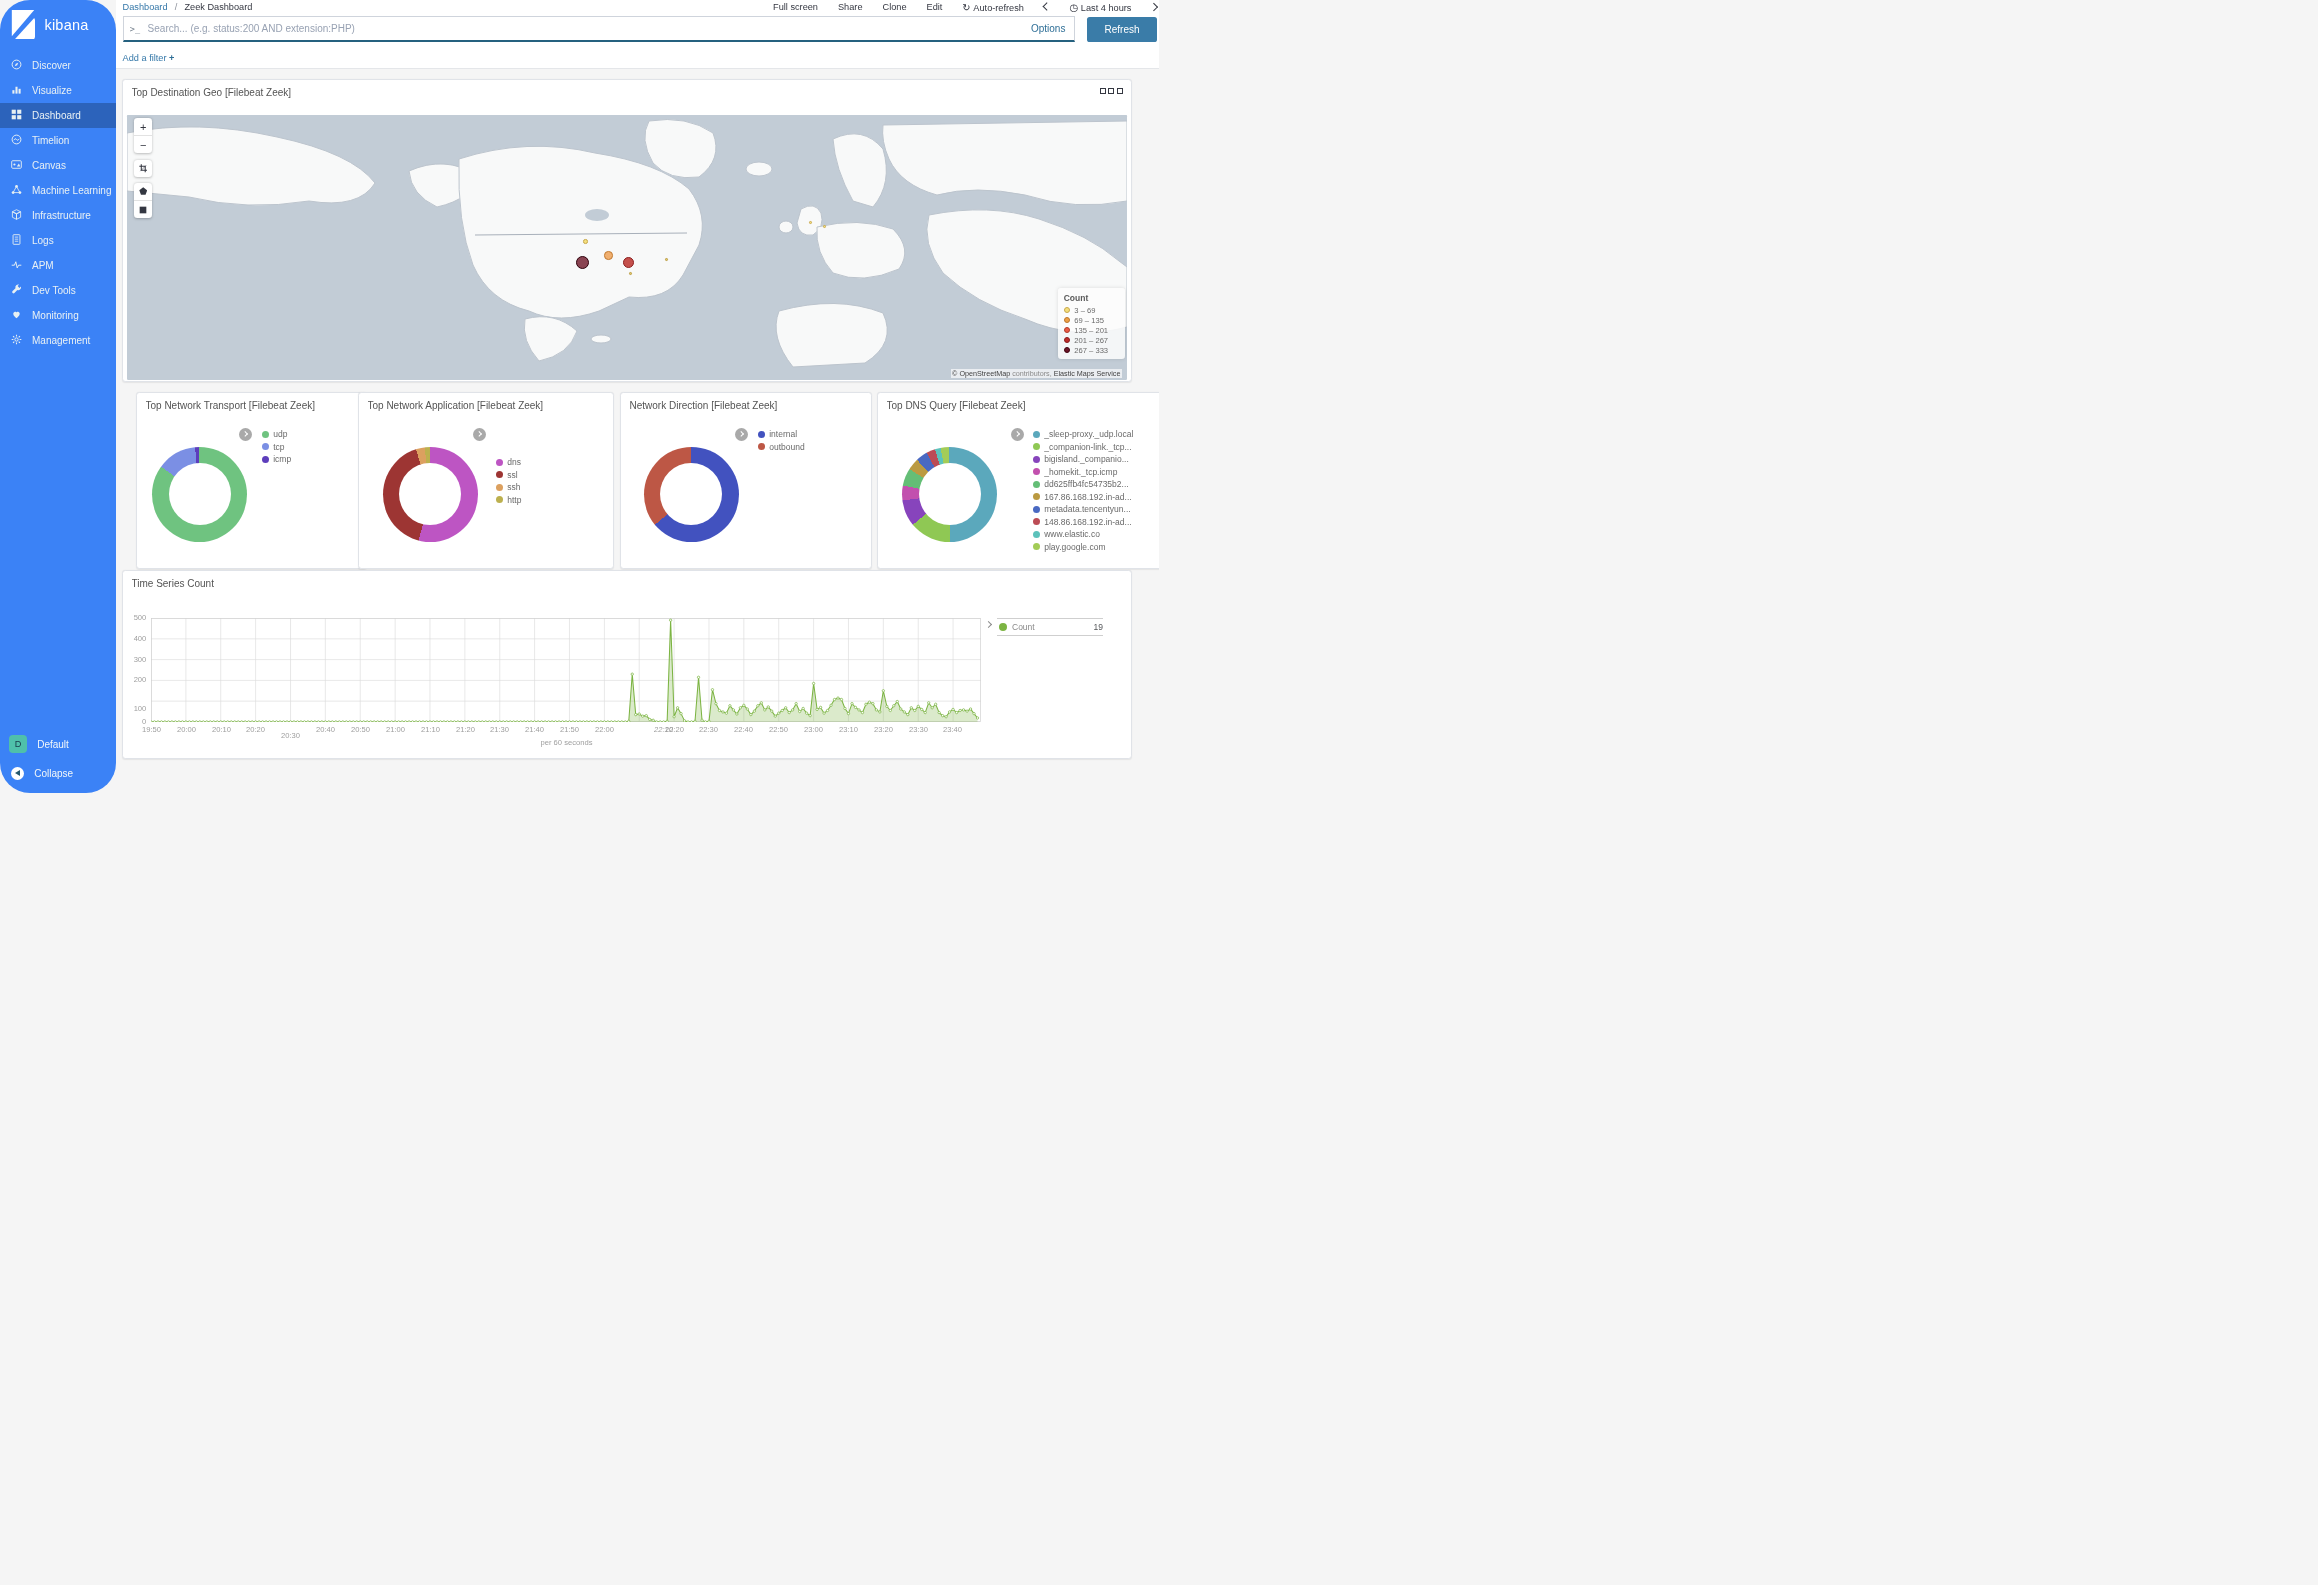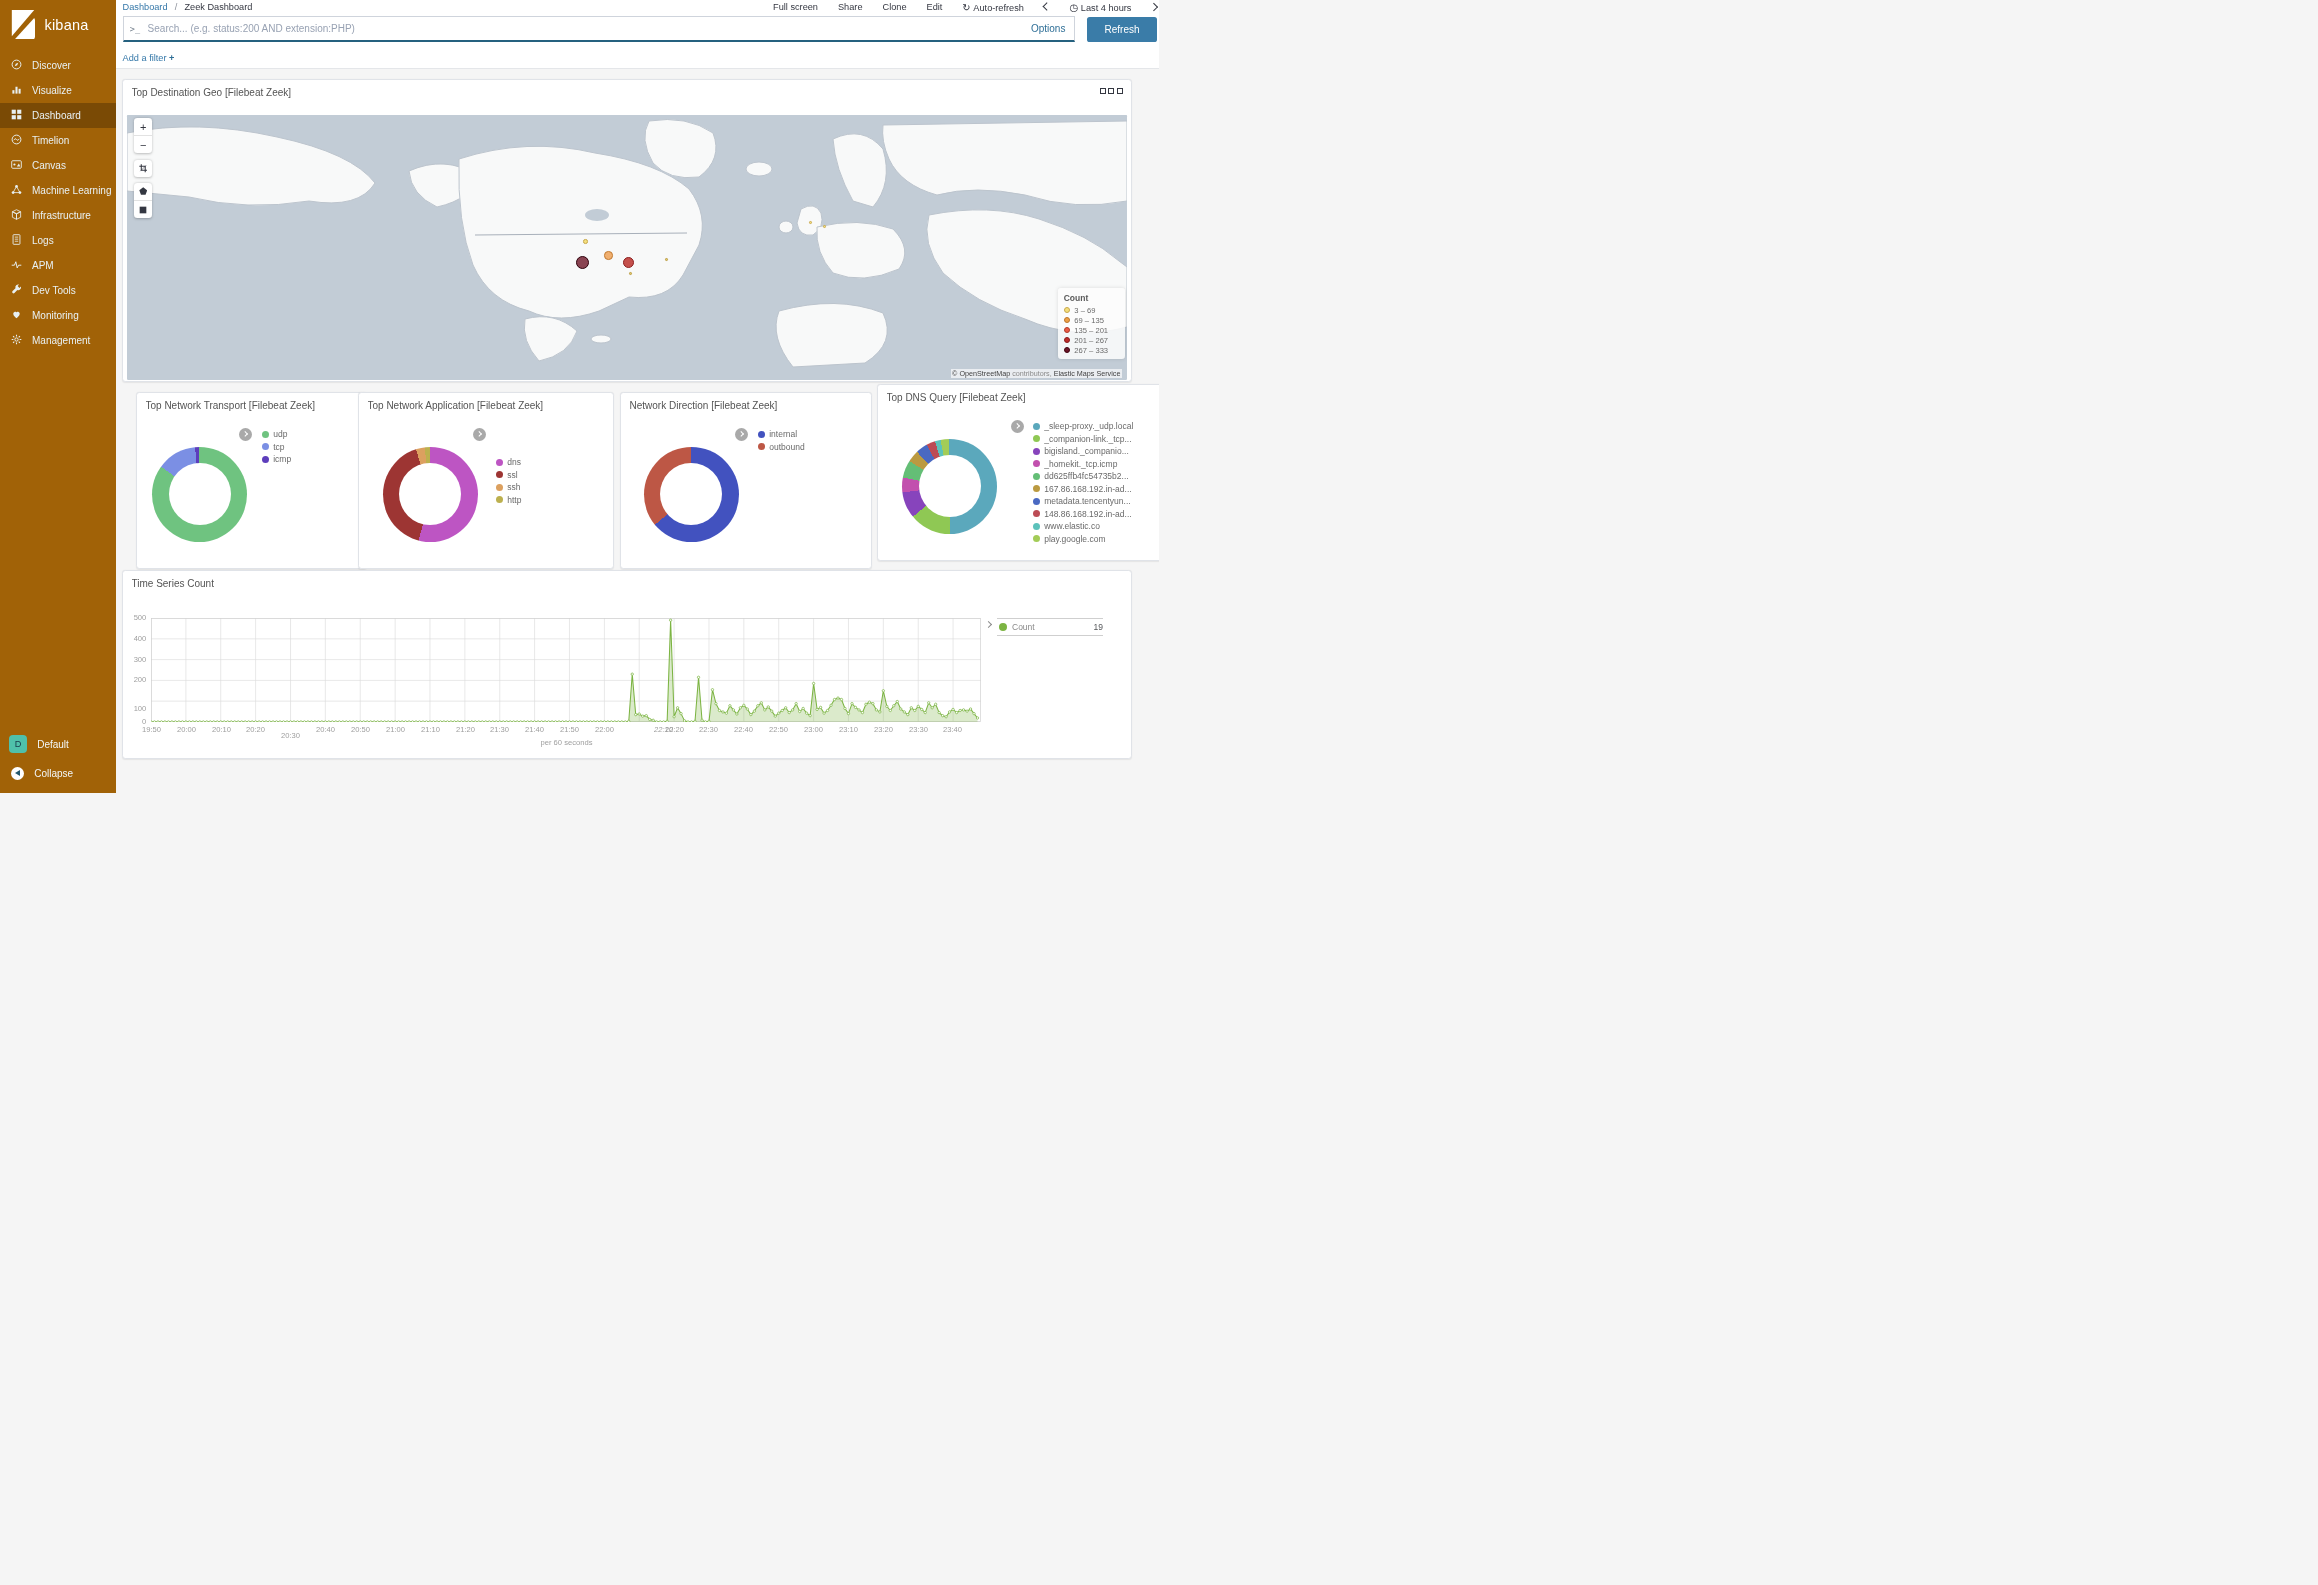--- a/index.html
+++ b/index.html
@@ -1,19 +1,19 @@
 <!DOCTYPE html>
 <html style="font-size:10.5px"><head>
 <meta charset="utf-8">
 <style>
   html,body{margin:0;padding:0;background:#F5F5F5;font-family:"Liberation Sans","DejaVu Sans",sans-serif;}
   .app{position:relative;width:1159px;height:793px;overflow:hidden;background:#F5F5F5;}
 
   
-  .sidebar{position:absolute;left:0;top:0;bottom:0;width:116px;background:#a16207;color:#fff;z-index:5;}
+  .sidebar{position:absolute;left:0;top:0;bottom:0;width:116px;background:#3b82f6;color:#fff;z-index:5;border-radius:30px;}
   .logo{display:flex;align-items:center;gap:10px;padding:8px 0 0 10.5px;height:34px;cursor:pointer;}
   .logo-text{font-size:14.5px;color:#fff;letter-spacing:0.2px;}
   .nav{margin-top:10.5px;}
   .nav-item{display:flex;align-items:center;gap:10px;height:25px;padding-left:11px;font-size:10px;color:#E9F1F4;cursor:pointer;white-space:nowrap;}
   .nav-item.selected{background:rgba(0,0,0,0.24);}
   .nav-item svg{flex:0 0 auto;}
   .sidebar-footer{position:absolute;bottom:5.3px;left:0;right:0;}
   .foot-row{display:flex;align-items:center;gap:10px;height:29px;padding-left:9.2px;font-size:10px;color:#F2F7F9;cursor:pointer;}
   .avatar{width:18px;height:18px;border-radius:4px;background:#4FC0AA;color:#17394A;display:flex;align-items:center;justify-content:center;font-size:9.2px;}
   .collapse-circle{width:13px;height:13px;margin-left:2px;border-radius:50%;background:#fff;display:flex;align-items:center;justify-content:center;}
@@ -399,21 +399,21 @@
             <div class="legend-row">
               <span class="legend-dot" style="background:#4252BF"></span>
               <span>internal</span>
             </div>
             <div class="legend-row">
               <span class="legend-dot" style="background:#BD5745"></span>
               <span>outbound</span>
             </div>
           </div>
         </div>
-        <div class="panel" style="left: 761px; top: 384px; width: 292px; height: 177px;">
+        <div class="panel" style="left: 761px; top: 392px; width: 292px; height: 177px;">
           <div class="panel-title" style="max-width:238px">Top DNS Query [Filebeat Zeek]</div>
     <div class="donut" style="left:24px;top:54px;width:95px;height:95px;background:conic-gradient(#5BA8BC 0% 50%,#8FC854 50% 64%,#8744BC 64% 73%,#C250AE 73% 78%,#64BE76 78% 84%,#BB9A41 84% 88%,#4A69C2 88% 92%,#BC4C55 92% 95%,#5CC2BB 95% 97%,#A3CC57 97% 100%);"></div>
     <div class="donut-hole" style="left:41px;top:70px;width:62px;height:62px;"></div>
     <div class="expander" style="left:133px;top:35px;">
             <span class="chev-sm"></span>
           </div>
     <div class="legend-col" style="left:155px;top:35px;">
             <div class="legend-row">
               <span class="legend-dot" style="background:#5BA8BC"></span>
               <span>_sleep-proxy._udp.local</span>

